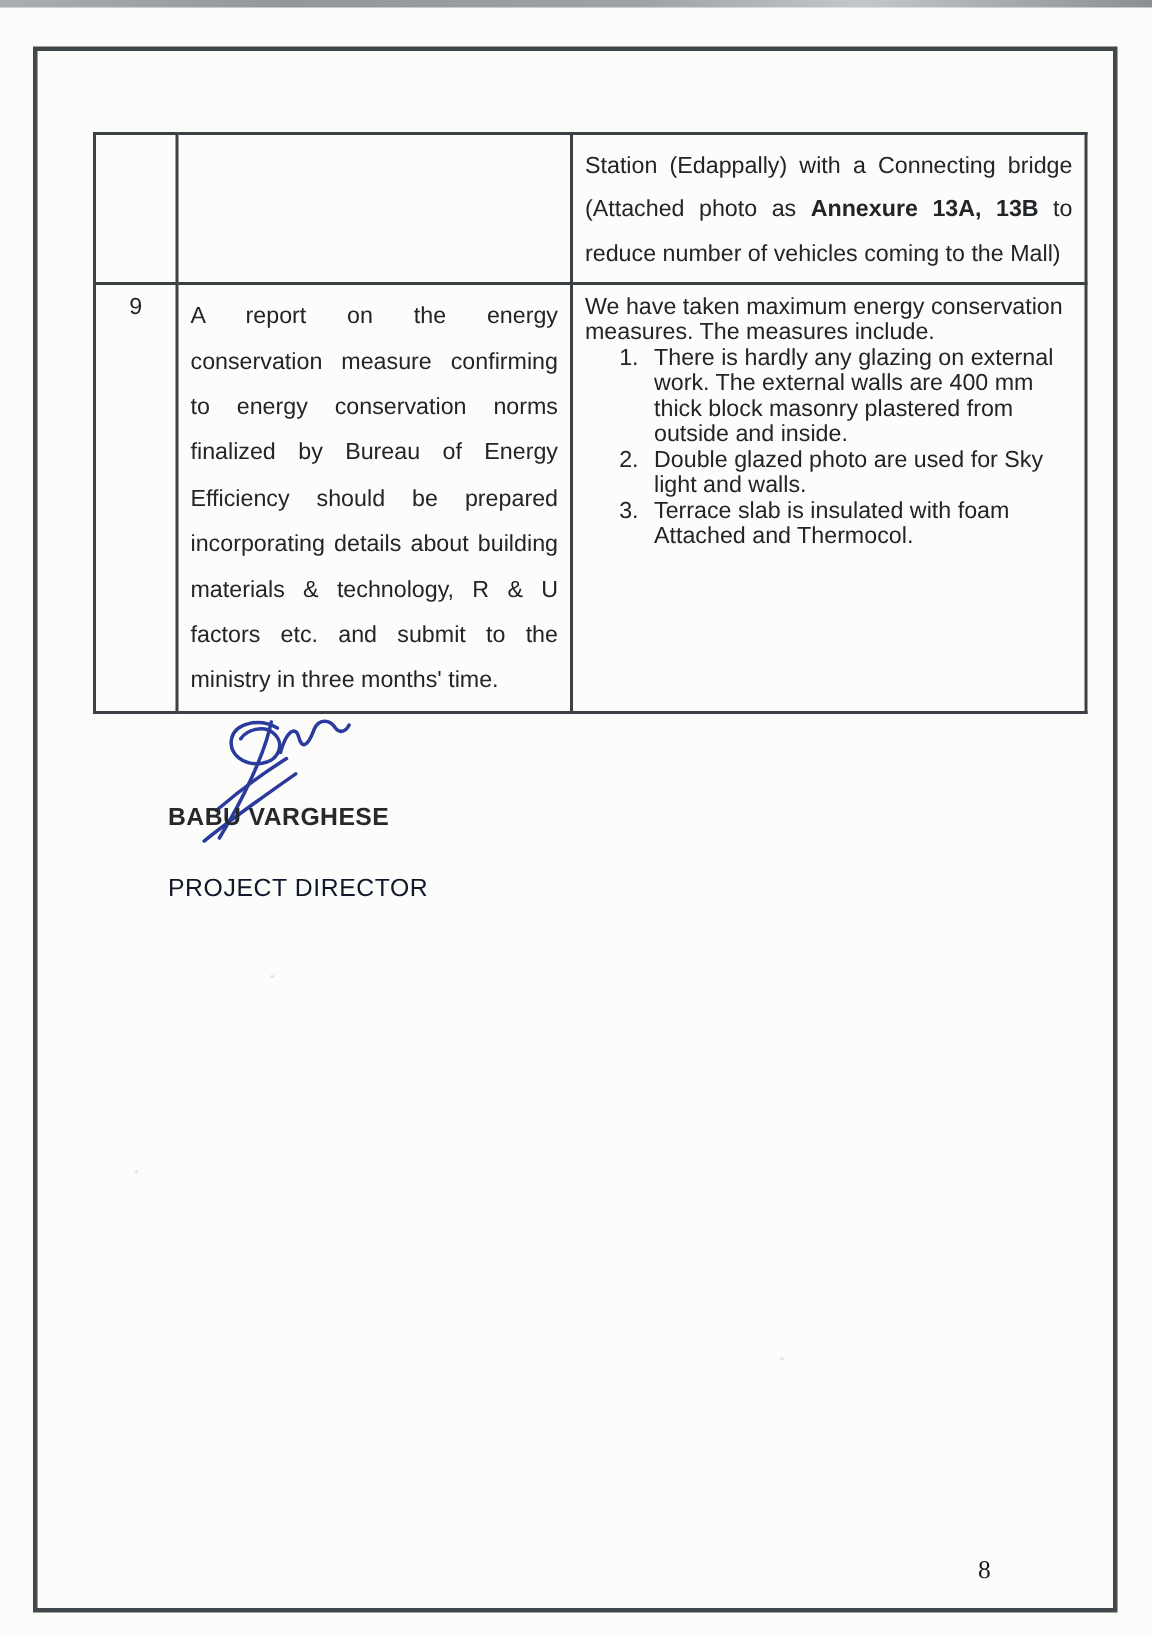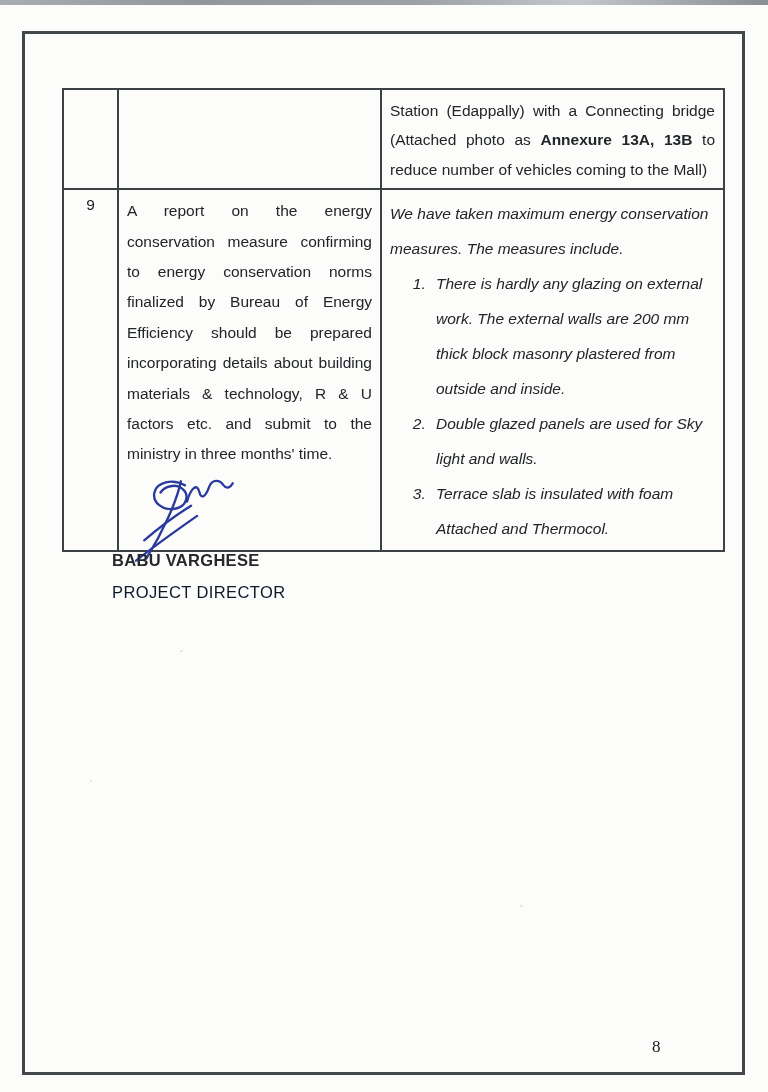--- a/index.html
+++ b/index.html
@@ -49,39 +49,39 @@
     text-align:justify;
     padding-top:5px;
   }
   .cell-item{
     line-height:30.4px;
     text-align:justify;
     padding-top:5px;
     margin-top:32px;
   }
   .cell-resp{
-    line-height:35px;
-    padding-top:5px; padding-left:10px;font-style:italic;
+    line-height:17px;
+    padding-top:5px; padding-left:10px;
   }
   .bold{ font-weight:bold; }
 
   .cell-resp ol{
     margin:0 0 0 14px;
     padding-left:26px;
   }
   .cell-resp ol li{
     padding-left:6px;
   }
 
   
   .signature-svg{
     position:absolute; left:132px; top:477px; width:114px; height:90px;
   }
   .sig-name{
-    position:absolute; left:112px; top:551px;
+    position:absolute; left:112px; top:536px;
     font-size:16.5px; font-weight:bold; letter-spacing:.3px; color:#26292c;
   }
   .sig-title{
     position:absolute; left:112px; top:583px;
     font-size:16.5px; letter-spacing:.4px; color:#0f172a;
   }
 
   
   .page-number{
     position:absolute; left:652px; top:1037px;
@@ -110,22 +110,22 @@
       <td class="col-num"></td>
       <td class="col-item"></td>
       <td class="col-resp cell-cont-resp"><span>Station (Edappally) with a Connecting bridge (Attached photo as </span><span class="bold">Annexure 13A, 13B</span><span> to reduce number of vehicles coming to the Mall)</span></td>
     </tr>
     <tr class="row-main">
       <td class="col-num">9</td>
       <td class="col-item cell-item">A report on the energy conservation measure confirming to energy conservation norms finalized by Bureau of Energy Efficiency should be prepared incorporating details about building materials &amp; technology, R &amp; U factors etc. and submit to the ministry in three months' time.</td>
       <td class="col-resp cell-resp">
         <div>We have taken maximum energy conservation measures. The measures include.</div>
         <ol>
-          <li>There is hardly any glazing on external work. The external walls are 200 mm thick block masonry plastered from outside and inside.</li>
-          <li>Double glazed panels are used for Sky light and walls.</li>
+          <li>There is hardly any glazing on external work. The external walls are 400 mm thick block masonry plastered from outside and inside.</li>
+          <li>Double glazed photo are used for Sky light and walls.</li>
           <li>Terrace slab is insulated with foam Attached and Thermocol.</li>
         </ol>
       </td>
     </tr>
   </tbody>
     </table>
 
   <svg class="signature-svg" viewBox="0 0 112 88">
     <g fill="none" stroke="#2b3b9d" stroke-width="2.3" stroke-linecap="round">
       <path d="M52 8 C40 1 24 5 22 15 C20 25 30 33 42 31 C54 29 57 17 49 11 C43 6 32 9 28 15"></path>

